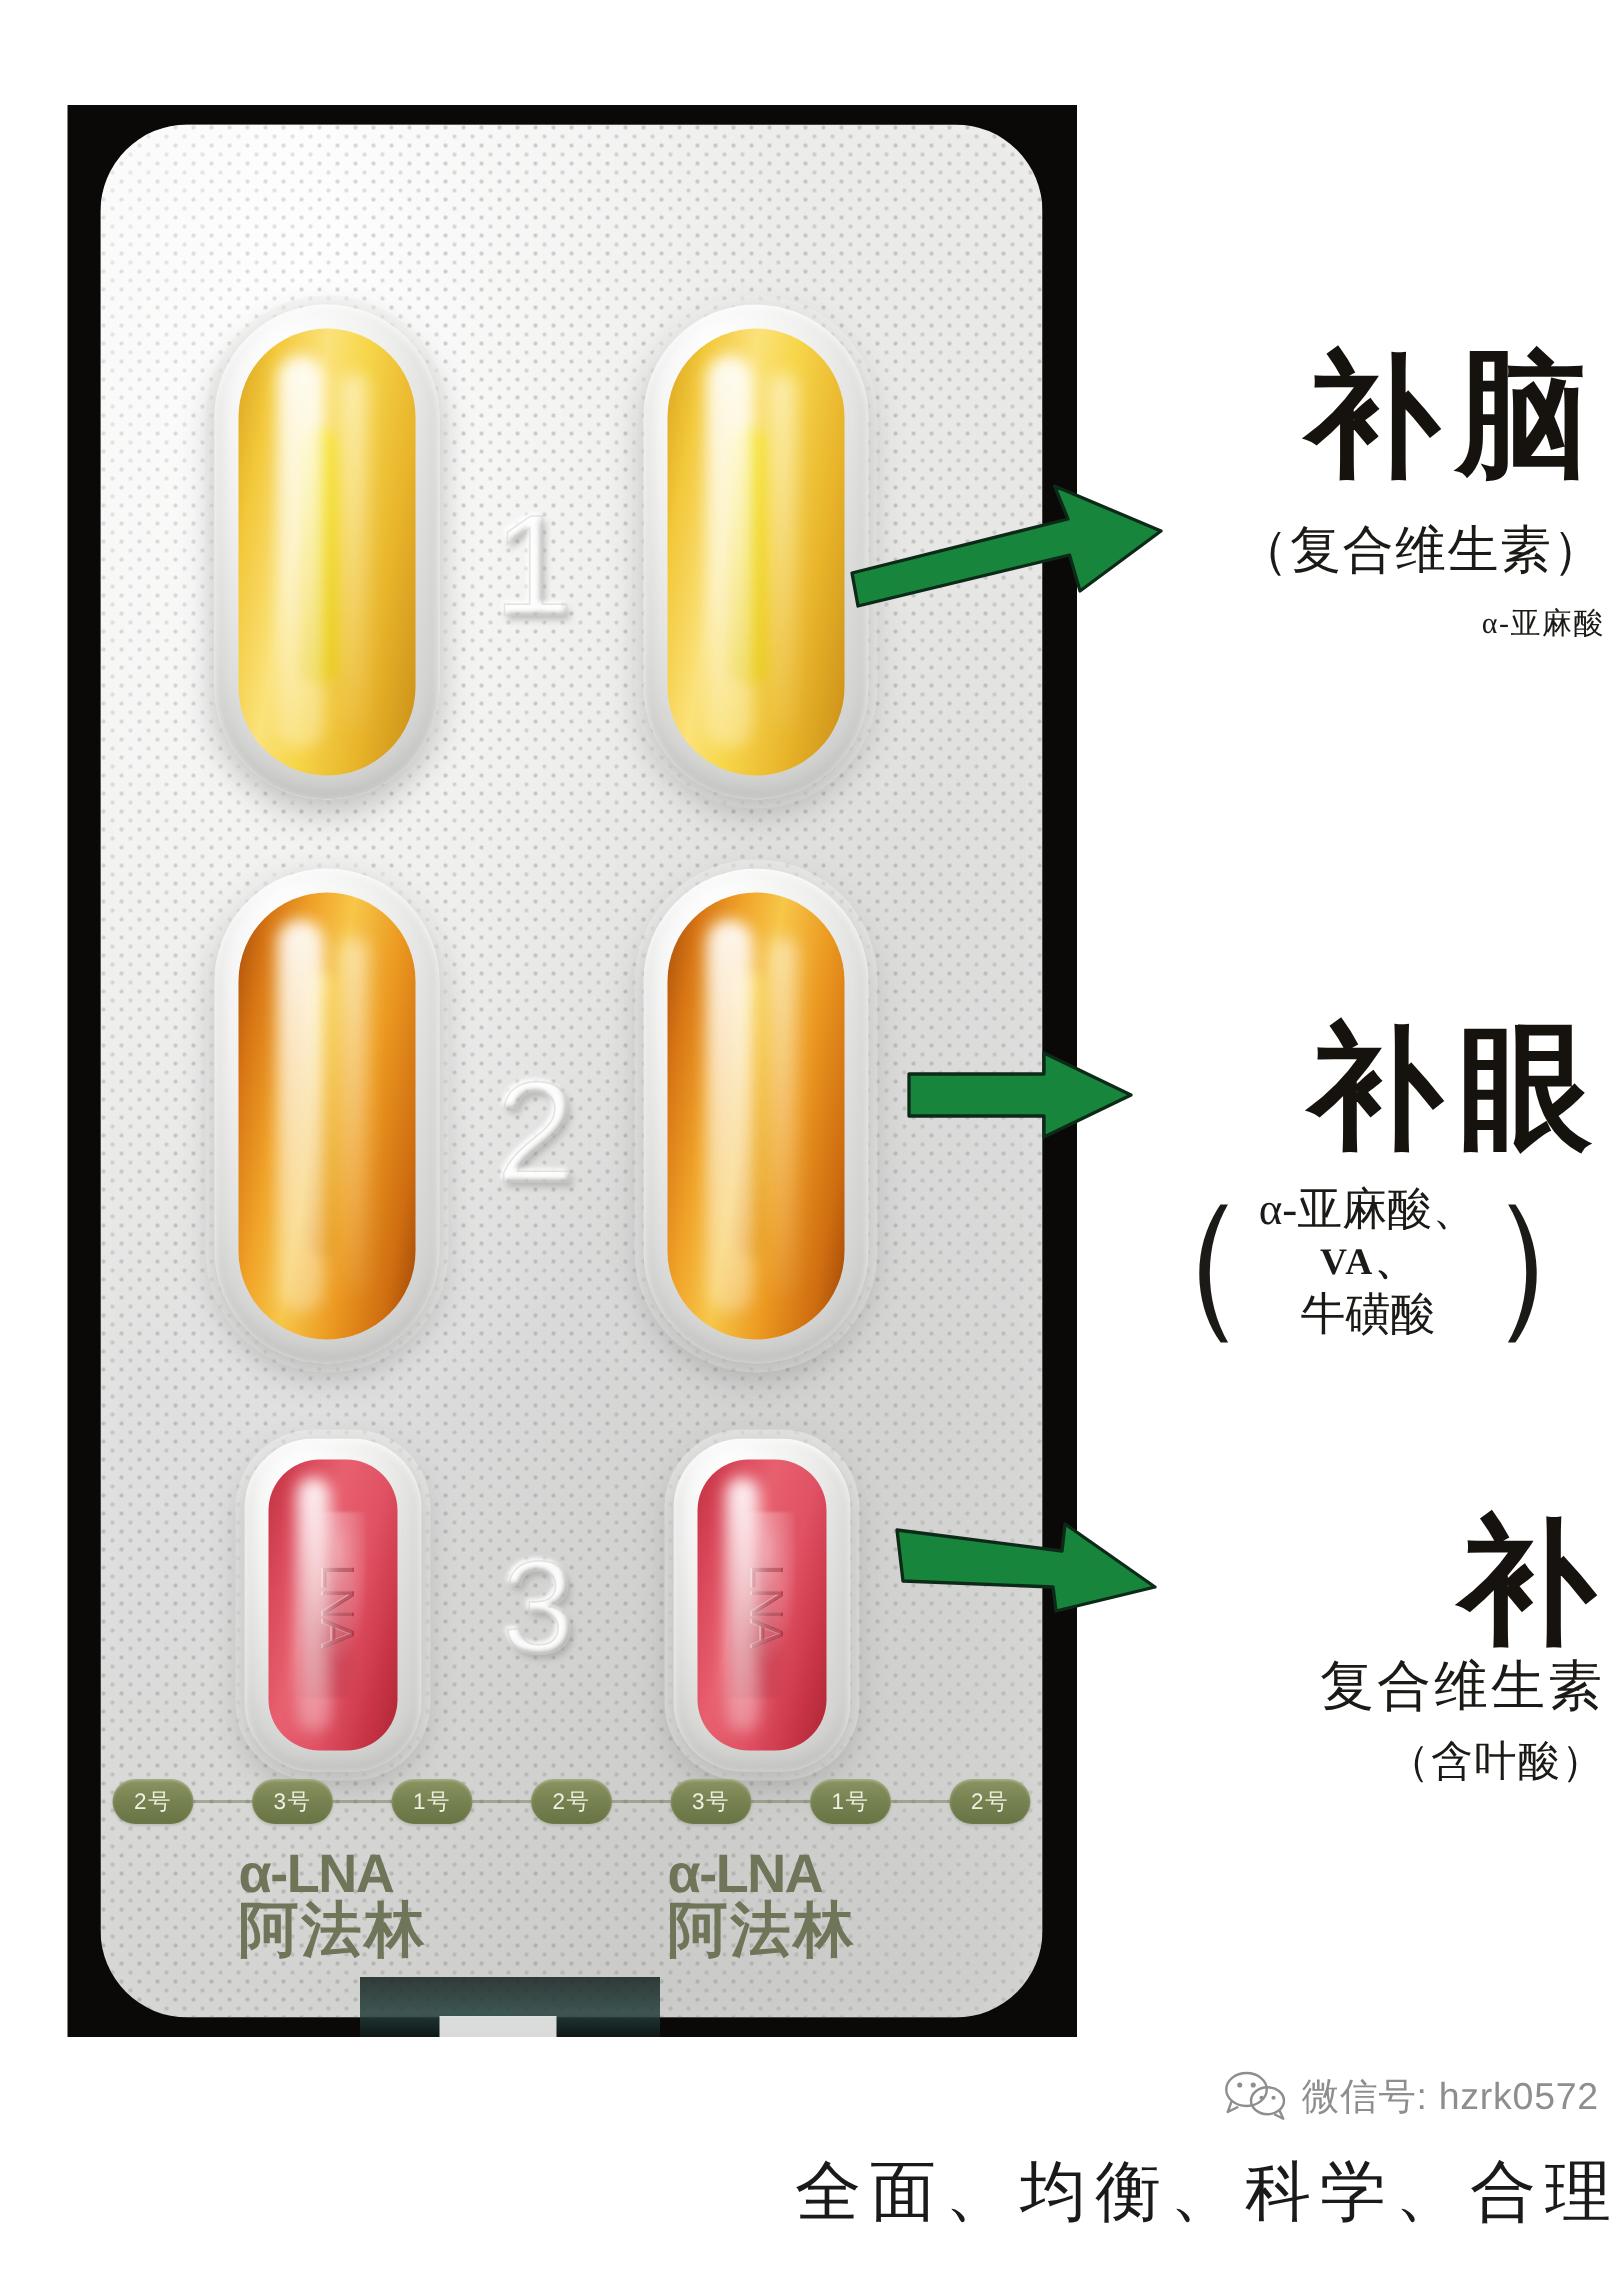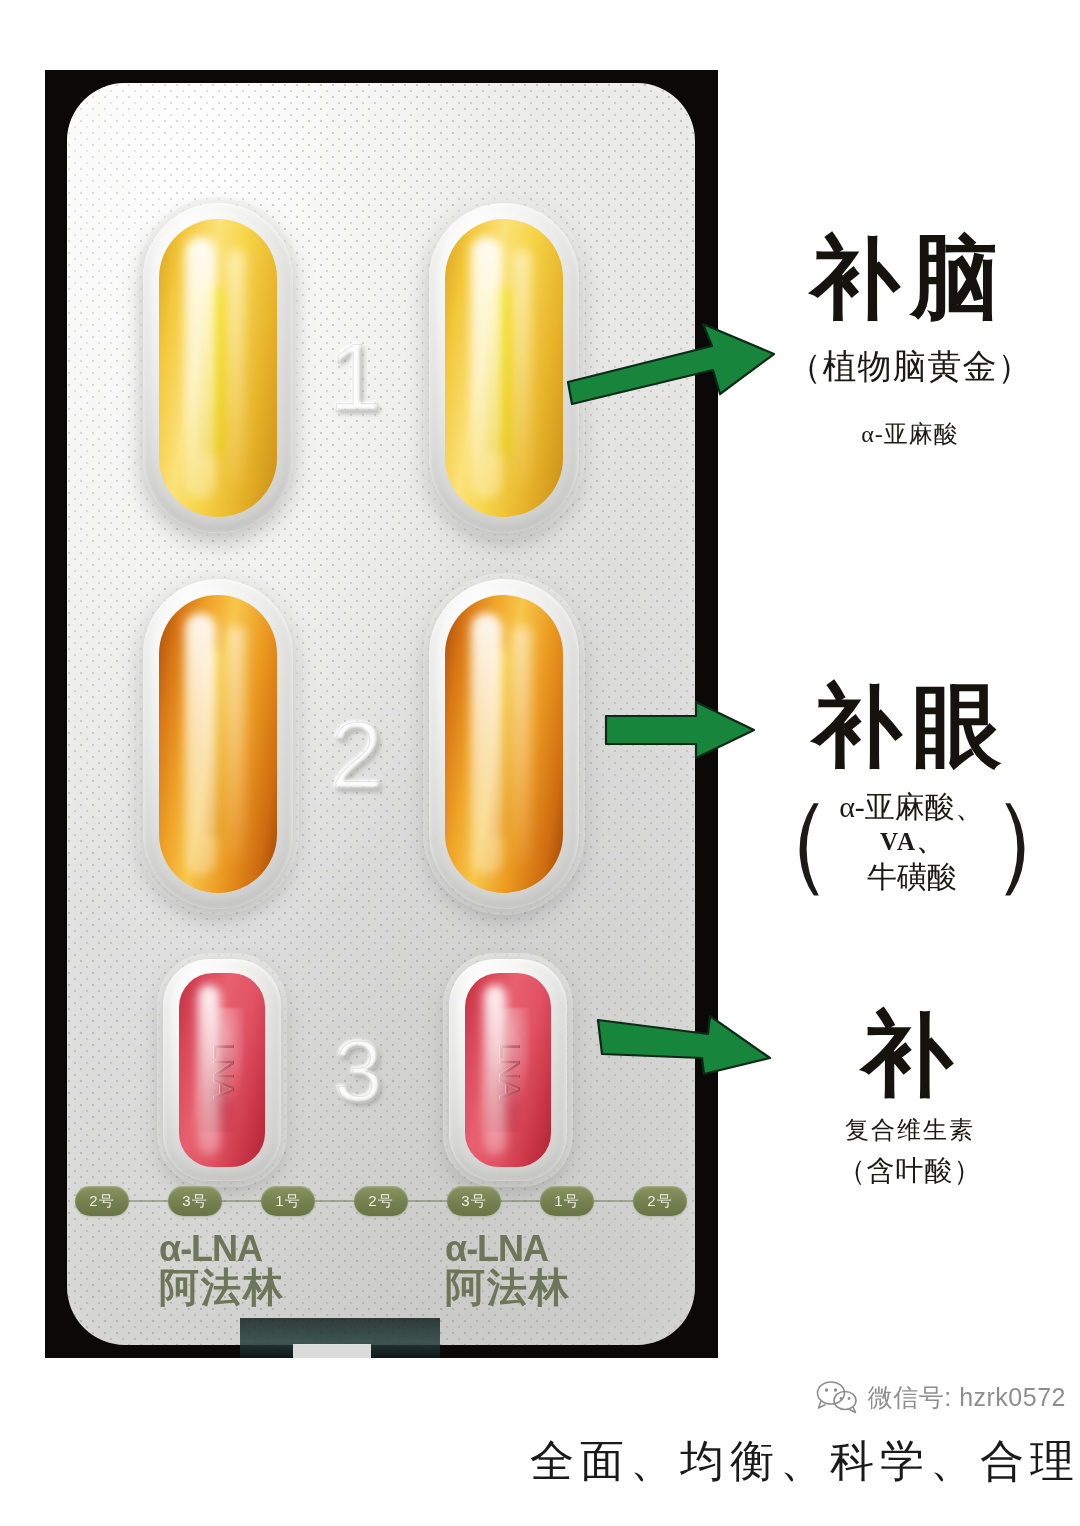--- a/index.html
+++ b/index.html
@@ -212,40 +212,40 @@
     margin-top:-2px;
   }
 
   
   .arrow{position:absolute;}
   .arrow svg{display:block;overflow:visible;}
 
   
   .callout{
     position:absolute;
-    text-align:center;
+    text-align:right;
     color:#14120f;
   }
   .callout .head{
     font-family:"DejaVu Serif","Liberation Serif",serif;
     font-weight:700;
     color:#16120e;
     line-height:1;
     white-space:nowrap;
   }
   .callout .sub{
     font-family:"Liberation Serif","DejaVu Serif",serif;
     color:#1c1a17;
     white-space:nowrap;
   }
 
   #callout-1{left:750px;top:232px;width:320px;}
   #callout-1 .head{font-size:90px;letter-spacing:10px;}
   #callout-1 .sub1{font-size:34px;margin-top:22px;letter-spacing:1px;}
-  #callout-1 .sub2{font-size:24px;margin-top:28px;letter-spacing:1px;}
+  #callout-1 .sub2{font-size:20px;margin-top:12px;letter-spacing:1px;}
 
   #callout-2{left:752px;top:632px;width:320px;}
   #callout-2 .head{font-size:90px;letter-spacing:10px;margin-top:48px;}
   #paren-group{
     position:relative;
     margin-top:20px;
     display:flex;align-items:center;justify-content:center;
     gap:6px;
   }
   .big-paren{
@@ -259,21 +259,21 @@
     display:flex;flex-direction:column;align-items:center;gap:4px;
   }
   #paren-lines div{font-size:30px;line-height:1.12;white-space:nowrap;}
   #paren-lines .va{
     font-family:"Liberation Serif","DejaVu Serif",serif;
     font-weight:700;font-size:25px;letter-spacing:2px;
   }
 
   #callout-3{left:750px;top:1008px;width:320px;}
   #callout-3 .head{font-size:92px;letter-spacing:6px;}
-  #callout-3 .sub1{font-size:24px;margin-top:14px;letter-spacing:2px;}
+  #callout-3 .sub1{font-size:36px;letter-spacing:2px;}
   #callout-3 .sub2{font-size:28px;margin-top:6px;letter-spacing:1px;}
 
   
   #tagline{
     position:absolute;
     left:0;right:0;top:1432px;
     text-align:right;
     font-family:"Liberation Serif","DejaVu Serif",serif;
     font-size:44px;
     color:#1a1a1a;
@@ -387,21 +387,21 @@
 </div>
 
 <div class="arrow" style="left:596px;top:1014px;">
   <svg width="176" height="76" viewBox="0 0 176 76">
     <polygon points="2,6 112,20 114,2 174,44 108,60 106,44 6,40" fill="#17853C" stroke="#0c2a17" stroke-width="2.2" stroke-linejoin="round"></polygon>
   </svg>
 </div>
 
 <div class="callout" id="callout-1">
   <div class="head">补脑</div>
-  <div class="sub sub1">（植物脑黄金）</div>
+  <div class="sub sub1">（复合维生素）</div>
   <div class="sub sub2">α-亚麻酸</div>
 </div>
 
 <div class="callout" id="callout-2">
   <div class="head">补眼</div>
   <div id="paren-group">
     <span class="big-paren">（</span>
     <div id="paren-lines">
       <div class="sub">α-亚麻酸、</div>
       <div class="sub va">VA、</div>

